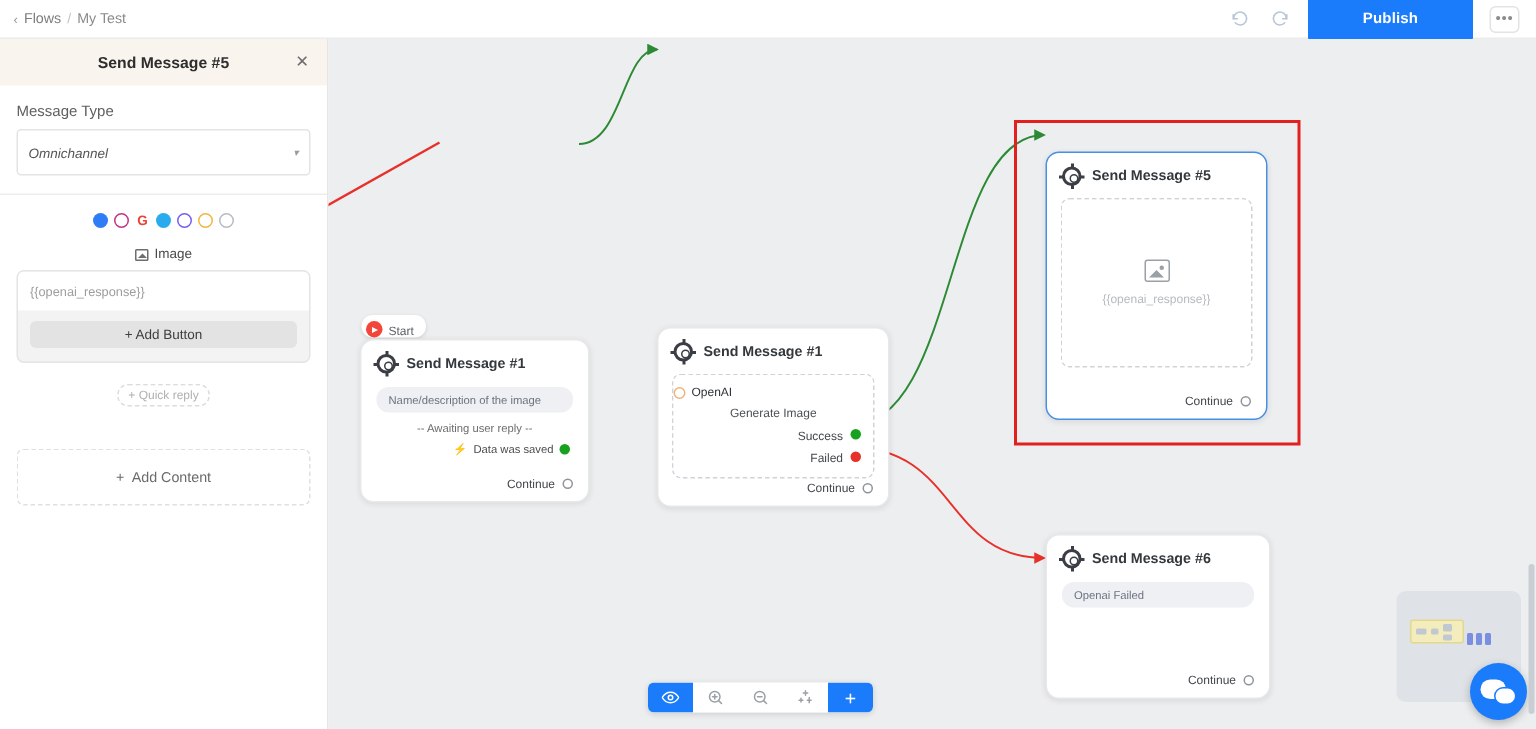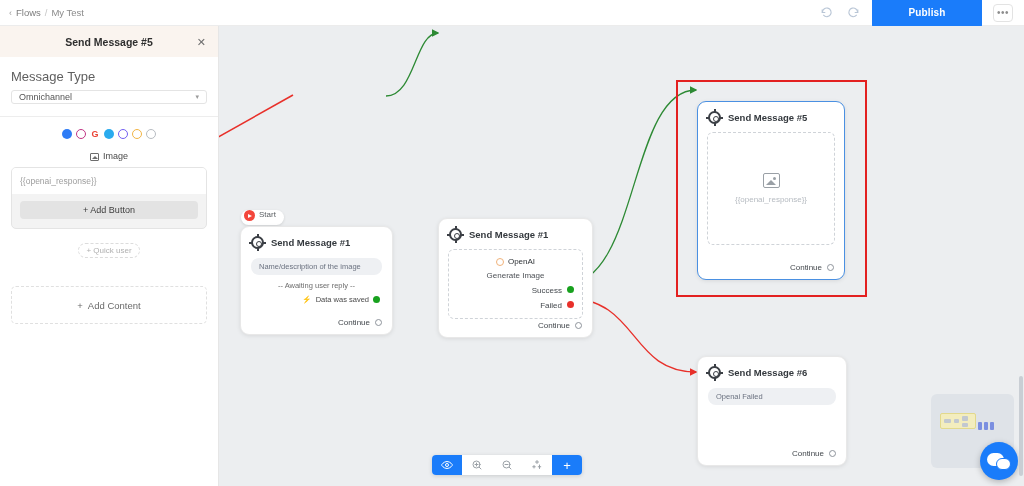--- a/index.html
+++ b/index.html
@@ -44,24 +44,24 @@
   .panel-header {
     height: 31px; background: #faf4ef; display: flex; align-items: center; justify-content: center;
     position: relative;
   }
   .panel-title { font-size: 10.5px; font-weight: bold; color: #2e2e2e; }
   .panel-close {
     position: absolute; right: 12px; top: 50%; transform: translateY(-50%);
     font-size: 11px; color: #6e6e6e; line-height: 1;
   }
   .panel-body { padding: 12px 11px 0 11px; }
-  .field-label { font-size: 13px; color: #5f5f5f; margin-bottom: 6px; }
+  .field-label { font-size: 10px; color: #5f5f5f; margin-bottom: 6px; }
   .select-box {
-    height: 14px; border: 1px solid #e4e4e4; border-radius: 3px; background: #fff;
-    display: flex; align-items: center; padding: 0 7px; font-size: 9px; color: #555;
+    height: 31px; border: 1px solid #e4e4e4; border-radius: 3px; background: #fff;
+    display: flex; align-items: center; padding: 0 7px; font-size: 9px; color: #555; font-style: italic;
   }
   .select-caret { margin-left: auto; font-size: 7px; color: #9b9b9b; }
 
   .divider { height: 1px; background: #ededed; margin: 12px -11px 0 -11px; }
 
   .channel-row { display: flex; justify-content: center; gap: 4px; margin-top: 12px; }
   .ch { width: 10px; height: 10px; border-radius: 50%; display: flex; align-items: center; justify-content: center;
         font-size: 7px; color: #fff; font-weight: bold; line-height: 1; }
 
   .image-label { display: flex; align-items: flex-end; justify-content: center; gap: 4px; margin-top: 12px;
@@ -125,41 +125,41 @@
   .dot-green { background: #18a11e; }
   .dot-red { background: #e8302a; }
   .continue-row {
     position: absolute; right: 10px; bottom: 7px; display: flex; align-items: center; gap: 5px;
     font-size: 8px; color: #43484d;
   }
   .ring { width: 7px; height: 7px; border-radius: 50%; border: 1px solid #8e949b; background: #fff; }
 
   .dashed-box { margin: 8px 9px 0 9px; border: 1px dashed #cfd3d8; border-radius: 6px; }
 
-  .openai-row { display: flex; align-items: center; justify-content: center; gap: 4px; padding-top: 7px; font-size: 8px; color: #2f3337; }
+  .openai-row { display: flex; align-items: center; gap: 4px; padding-top: 7px; font-size: 8px; color: #2f3337; }
   .openai-mark { width: 8px; height: 8px; border-radius: 50%; border: 1.5px solid #f0b27a; }
   .gen-img { text-align: center; font-size: 8px; color: #4d5156; margin-top: 5px; }
   .port-row { display: flex; align-items: flex-start; justify-content: flex-end; gap: 5px; margin: 6px 8px 0 0; font-size: 8px; color: #43484d; }
   .port-row.last { padding-bottom: 8px; }
 
   .img-placeholder {
     height: 111px; display: flex; flex-direction: column; align-items: center; justify-content: center; gap: 7px;
   }
   .ph-glyph { width: 17px; height: 15px; border: 1.4px solid #9aa0a6; border-radius: 2px; position: relative; }
   .ph-glyph:after { content: ""; position: absolute; left: 2px; bottom: 2px; width: 0; height: 0;
       border-left: 5px solid transparent; border-right: 5px solid transparent; border-bottom: 5px solid #9aa0a6; }
   .ph-glyph:before { content: ""; position: absolute; right: 3px; top: 2.5px; width: 3px; height: 3px;
       border-radius: 50%; background: #9aa0a6; }
   .ph-text { font-size: 8px; color: #b6bbc1; }
 
   .node-selected { border: 1.6px solid #4a90e2; }
   .red-frame { position: absolute; border: 2px solid #e32020; }
 
   .start-badge {
-    position: absolute; display: flex; align-items: flex-start; gap: 4px;
+    position: absolute; display: flex; align-items: flex-end; gap: 4px;
     background: #fff; border-radius: 9px; height: 15px; padding: 0 8px 0 3px;
     box-shadow: 0 1px 3px rgba(0,0,0,.12); font-size: 8px; color: #5b5f63;
   }
   .play-circle { width: 11px; height: 11px; border-radius: 50%; background: #f3463b;
                  display: flex; align-items: center; justify-content: center; }
   .play-circle i { display: block; width: 0; height: 0; border-left: 4px solid #fff;
                    border-top: 2.5px solid transparent; border-bottom: 2.5px solid transparent; margin-left: 1px; }
 
   
   .toolbar {
@@ -246,21 +246,21 @@
       <div class="image-label">
         <span class="img-glyph"></span>
         <span>Image</span>
       </div>
 
       <div class="card-block">
         <div class="card-input">{{openai_response}}</div>
         <div class="add-button">+ Add Button</div>
       </div>
 
-      <div class="quick-reply">+ Quick user</div>
+      <div class="quick-reply">+ Quick reply</div>
 
       <div class="add-content">
         <span>+</span>
         <span>Add Content</span>
       </div>
     </div>
   </div>
 
   <div class="canvas">
 

